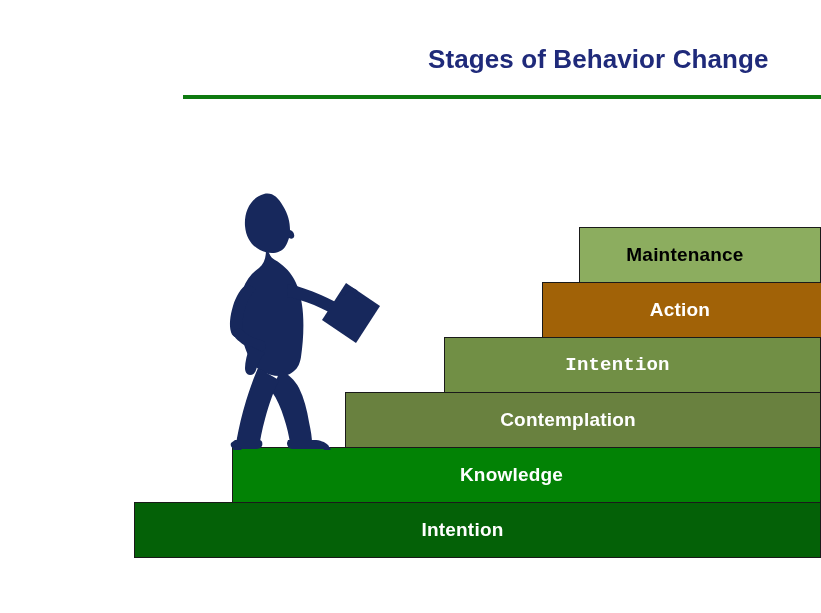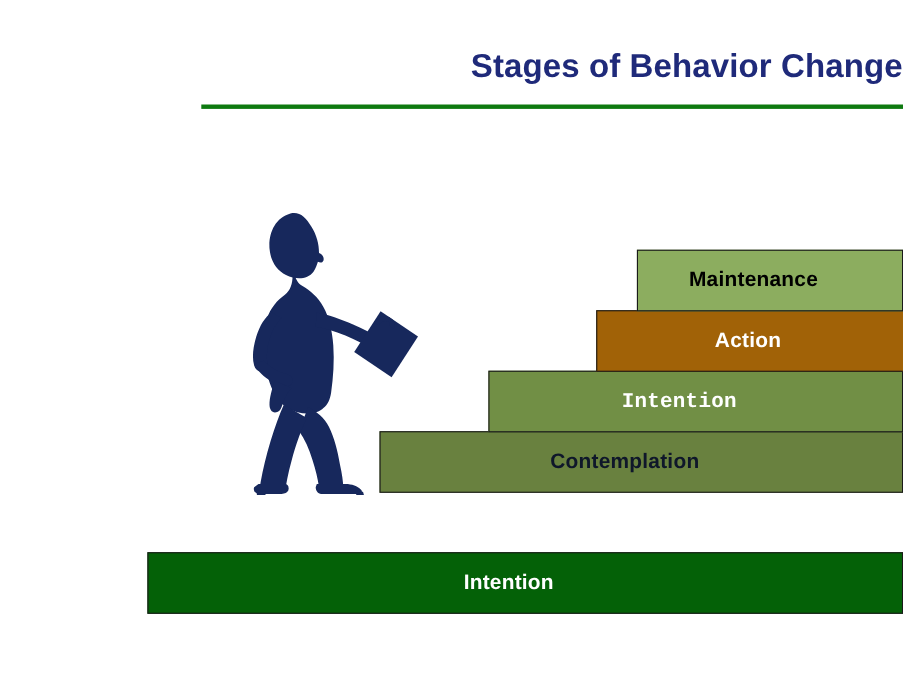--- a/index.html
+++ b/index.html
@@ -29,21 +29,21 @@
     top: 0;
     width: 821px;
     height: 100px;
     overflow: hidden;
   }
   #page-title {
     position: absolute;
     left: 428px;
     top: 46px;
     white-space: nowrap;
-    font-size: 30px;
+    font-size: 26px;
     font-weight: 600;
     color: #1f2a7a;
     letter-spacing: 0.1px;
     line-height: 1;
   }
   #title-rule {
     position: absolute;
     left: 183px;
     top: 95px;
     width: 638px;
@@ -97,23 +97,26 @@
     <div id="page-title" style="color: rgb(31, 42, 122);">Stages of Behavior Change</div>
     <div id="title-rule" style="background: rgb(14, 122, 16);"></div>
   </div>
 
   <div id="staircase">
 
     <div class="step" id="step-awareness" style="left: 134px; top: 502px; width: 687px; height: 56px; background: rgb(4, 97, 7); border-color: rgb(26, 26, 26);">
       <span class="step-label" style="color: rgb(255, 255, 255);">Intention</span>
     </div>
 
+    <div class="step" id="step-knowledge" style="left: 232px; top: 447px; width: 589px; height: 56px; background: rgb(2, 130, 5); border-color: rgb(26, 26, 26);">
+      <span class="step-label" style="color: rgb(255, 255, 255);">Knowledge</span>
+    </div>
 
     <div class="step" id="step-contemplation" style="left: 345px; top: 392px; width: 476px; height: 56px; background: rgb(105, 129, 63); border-color: rgb(26, 26, 26);">
-      <span class="step-label" style="color: #0f172a;">Contemplation</span>
+      <span class="step-label" style="color: #ffffff;">Contemplation</span>
     </div>
 
     <div class="step" id="step-intention" style="left: 444px; top: 337px; width: 377px; height: 56px; background: rgb(113, 143, 69); border-color: rgb(26, 26, 26); font-family: Liberation Mono, monospace;">
       <span class="step-label" style="color: rgb(255, 255, 255);">Intention</span>
     </div>
 
     <div class="step" id="step-action" style="left: 542px; top: 282px; width: 306px; height: 56px; background: #a16207; border-color: rgb(26, 26, 26);">
       <span class="step-label" style="color: rgb(255, 255, 255);">Action</span>
     </div>
 

